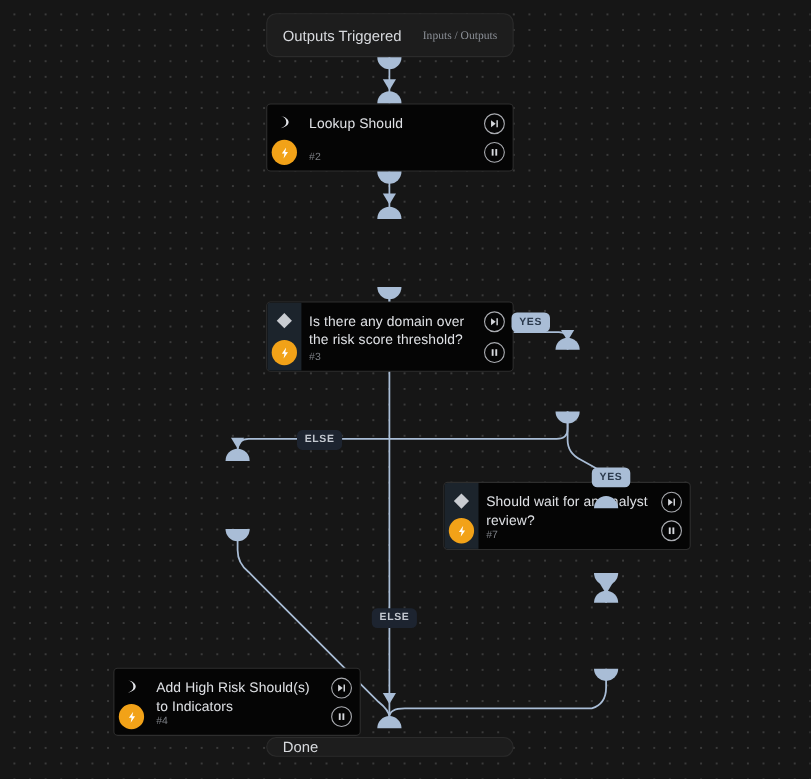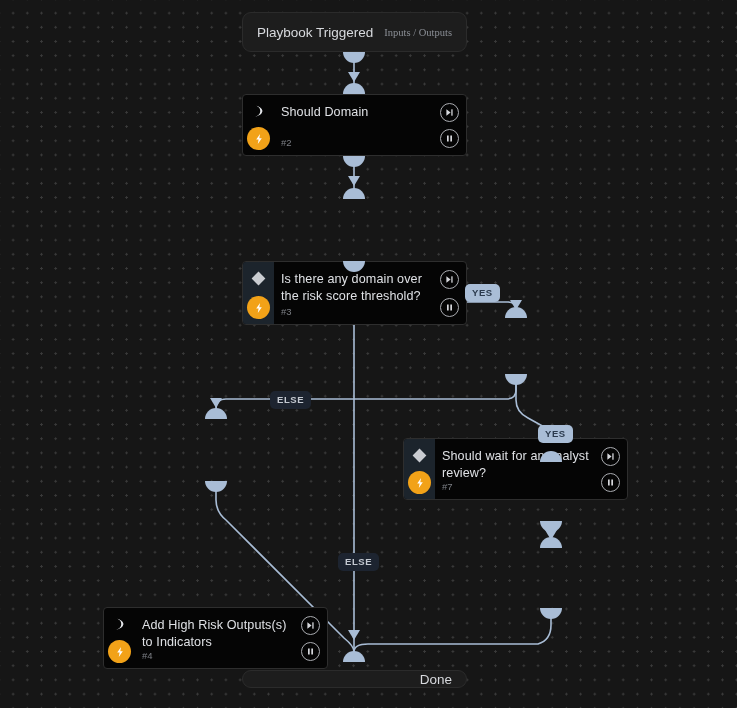--- a/index.html
+++ b/index.html
@@ -108,34 +108,34 @@
       <path d="M348,176 L360,176 L354,186 Z"></path>
       <path d="M510,300 L522,300 L516,310 Z"></path>
       <path d="M210,398 L222,398 L216,408 Z"></path>
       <path d="M545,445 L557,445 L551,455 Z"></path>
       <path d="M545,530 L557,530 L551,540 Z"></path>
       <path d="M348,630 L360,630 L354,640 Z"></path>
     </g>
   </svg>
 
   <div class="node pill" style="left:242px;top:12px;width:225px;height:40px;padding:0 14px;">
-    <span class="ptitle">Playbook Triggered</span>
+    <span class="ptitle">Outputs Triggered</span>
     <span class="pio">Inputs / Outputs</span>
   </div>
   <div class="port out" style="left:343px;top:52px;"></div>
 
   <div class="port in" style="left:343px;top:83px;"></div>
   <div class="node card" style="left:242px;top:94px;width:225px;height:62px;">
     <div class="body">
       <span class="ic" style="top:0;height:32px;">
         <svg width="16" height="16" viewBox="0 0 16 16">
             <path d="M4.2 2.4 C9.4 3.4 11.4 6 11.4 8 C11.4 10 9.4 12.6 4.2 13.6 C8.6 12.2 9.2 10 9.2 8 C9.2 6 8.6 3.8 4.2 2.4 Z" fill="#e3e5e9"></path>
           </svg>
       </span>
-      <div class="ctitle">Should Domain</div>
+      <div class="ctitle">Lookup Should</div>
       <div class="bolt">
         <svg width="12" height="12" viewBox="0 0 12 12">
             <path d="M7.1 1 L3.2 6.6 H5.6 L4.8 11 L8.8 5.2 H6.3 Z" fill="#fff"></path>
           </svg>
       </div>
       <div class="cnum">#2</div>
       <div class="rbtn play">
         <svg width="9" height="9" viewBox="0 0 9 9">
             <path d="M1.4 1.3 L5.6 4.5 L1.4 7.7 Z" fill="#d6d8dc"></path>
             <rect x="6.3" y="1.3" width="1.3" height="6.4" fill="#d6d8dc"></rect>
@@ -145,21 +145,21 @@
         <svg width="9" height="9" viewBox="0 0 9 9">
             <rect x="2" y="1.5" width="1.7" height="6" fill="#d6d8dc"></rect>
             <rect x="5.3" y="1.5" width="1.7" height="6" fill="#d6d8dc"></rect>
           </svg>
       </div>
     </div>
   </div>
   <div class="port out" style="left:343px;top:156px;"></div>
 
   <div class="port in" style="left:343px;top:188px;"></div>
-  <div class="node card" style="left:242px;top:199px;width:225px;height:64px;">
+  <div class="node card" style="left:242px;top:212px;width:225px;height:64px;">
     <div class="sidecol"></div>
     <div class="body">
       <span class="ic" style="top:0;height:32px;">
         <svg width="17" height="17" viewBox="0 0 17 17">
             <path d="M8.5 1.6 L15.4 8.5 L8.5 15.4 L1.6 8.5 Z" fill="#c9ccd1"></path>
           </svg>
       </span>
       <div class="ctitle">Is there any domain over the risk score threshold?</div>
       <div class="bolt">
         <svg width="12" height="12" viewBox="0 0 12 12">
@@ -216,21 +216,21 @@
   <div class="port out" style="left:505px;top:374px;"></div>
 
   <div class="port in" style="left:205px;top:408px;"></div>
   <div class="node card" style="left:103px;top:419px;width:225px;height:62px;">
     <div class="body">
       <span class="ic" style="top:0;height:32px;">
         <svg width="16" height="16" viewBox="0 0 16 16">
             <path d="M4.2 2.4 C9.4 3.4 11.4 6 11.4 8 C11.4 10 9.4 12.6 4.2 13.6 C8.6 12.2 9.2 10 9.2 8 C9.2 6 8.6 3.8 4.2 2.4 Z" fill="#e3e5e9"></path>
           </svg>
       </span>
-      <div class="ctitle">Add High Risk Outputs(s) to Indicators</div>
+      <div class="ctitle">Add High Risk Should(s) to Indicators</div>
       <div class="bolt">
         <svg width="12" height="12" viewBox="0 0 12 12">
             <path d="M7.1 1 L3.2 6.6 H5.6 L4.8 11 L8.8 5.2 H6.3 Z" fill="#fff"></path>
           </svg>
       </div>
       <div class="cnum">#4</div>
       <div class="rbtn play">
         <svg width="9" height="9" viewBox="0 0 9 9">
             <path d="M1.4 1.3 L5.6 4.5 L1.4 7.7 Z" fill="#d6d8dc"></path>
             <rect x="6.3" y="1.3" width="1.3" height="6.4" fill="#d6d8dc"></rect>
@@ -248,21 +248,21 @@
 
   <div class="port in" style="left:540px;top:451px;"></div>
 
   <div class="port out" style="left:540px;top:521px;"></div>
 
   <div class="port in" style="left:540px;top:537px;"></div>
 
   <div class="port out" style="left:540px;top:608px;"></div>
 
   <div class="port in" style="left:343px;top:651px;"></div>
-  <div class="node pill" style="left:242px;top:670px;width:225px;height:18px;padding:0 14px;justify-content:flex-end;">
+  <div class="node pill" style="left:242px;top:670px;width:225px;height:18px;padding:0 14px;">
     <span class="ptitle">Done</span>
   </div>
 
   <div class="elabel yes" style="left:465px;top:284px;">YES</div>
   <div class="elabel els" style="left:270px;top:391px;">ELSE</div>
   <div class="elabel yes" style="left:538px;top:425px;">YES</div>
   <div class="elabel els" style="left:338px;top:553px;">ELSE</div>
 
 </div>
 

